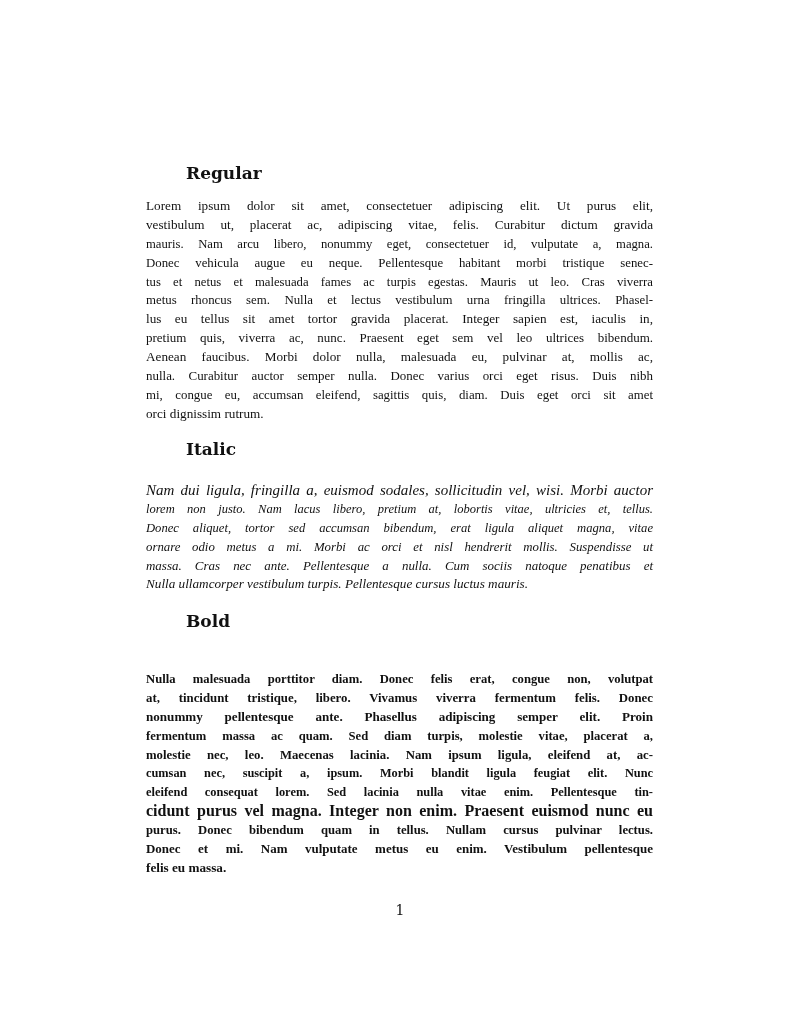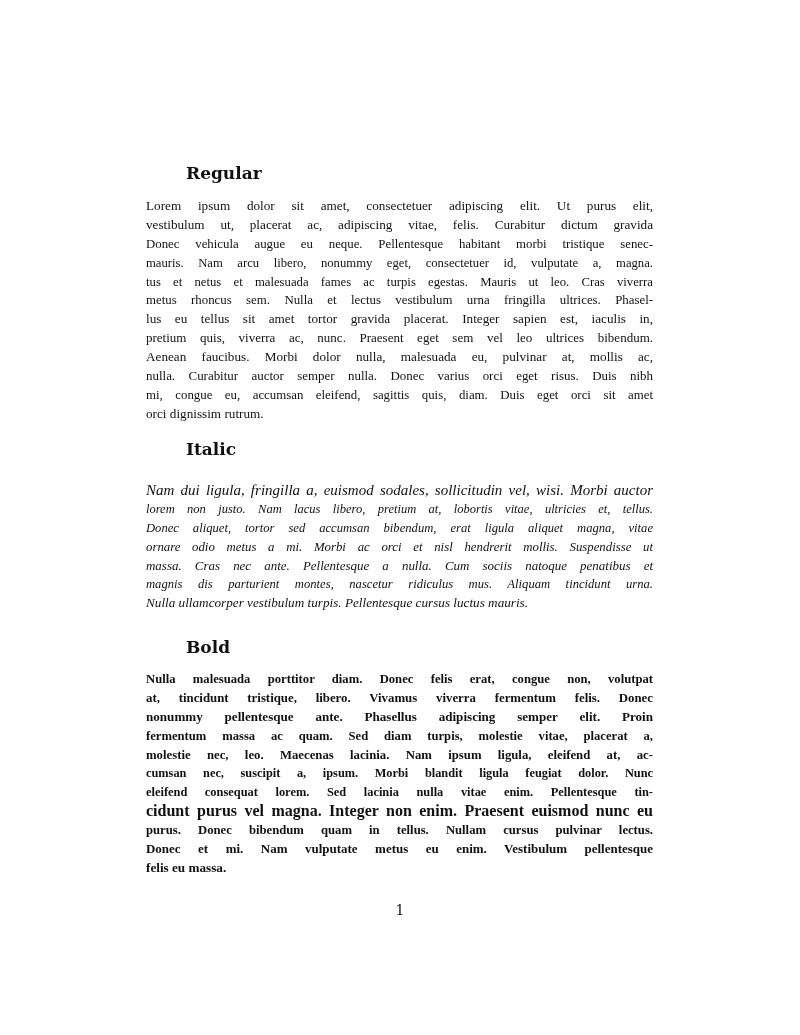--- a/index.html
+++ b/index.html
@@ -25,51 +25,50 @@
   }
 </style>
 </head>
 <body>
 
 <div class="page">
   <div class="heading" style="top:163px;">Regular</div>
   <div class="para regular" style="top:197px;">
       <div class="line">Lorem ipsum dolor sit amet, consectetuer adipiscing elit.  Ut purus elit,</div>
       <div class="line">vestibulum ut, placerat ac, adipiscing vitae, felis.  Curabitur dictum gravida</div>
+      <div class="line" style="font-size: 12.6837px;">mauris. Nam arcu libero, nonummy eget, consectetuer id, vulputate a, magna.</div>
       <div class="line" style="font-size: 12.8303px;">Donec vehicula augue eu neque. Pellentesque habitant morbi tristique senec-</div>
-      <div class="line" style="font-size: 12.6837px;">mauris. Nam arcu libero, nonummy eget, consectetuer id, vulputate a, magna.</div>
       <div class="line" style="font-size: 12.7322px;">tus et netus et malesuada fames ac turpis egestas. Mauris ut leo. Cras viverra</div>
       <div class="line" style="font-size: 12.8551px;">metus rhoncus sem. Nulla et lectus vestibulum urna fringilla ultrices. Phasel-</div>
       <div class="line">lus eu tellus sit amet tortor gravida placerat.  Integer sapien est, iaculis in,</div>
       <div class="line" style="font-size: 13.0057px;">pretium quis, viverra ac, nunc. Praesent eget sem vel leo ultrices bibendum.</div>
       <div class="line">Aenean faucibus.  Morbi dolor nulla, malesuada eu, pulvinar at, mollis ac,</div>
       <div class="line" style="font-size: 12.9551px;">nulla. Curabitur auctor semper nulla. Donec varius orci eget risus. Duis nibh</div>
       <div class="line" style="font-size: 12.8551px;">mi, congue eu, accumsan eleifend, sagittis quis, diam. Duis eget orci sit amet</div>
       <div class="line last">orci dignissim rutrum.</div>
     </div>
 
   <div class="heading" style="top:439px;">Italic</div>
   <div class="para italic" style="top:481px;">
       <div class="line" style="font-size: 15px;">Nam dui ligula, fringilla a, euismod sodales, sollicitudin vel, wisi.  Morbi auctor</div>
       <div class="line" style="font-size: 12.5168px;">lorem non justo.  Nam lacus libero, pretium at, lobortis vitae, ultricies et, tellus.</div>
       <div class="line" style="font-size: 12.6116px;">Donec aliquet, tortor sed accumsan bibendum, erat ligula aliquet magna, vitae</div>
       <div class="line" style="font-size: 12.8056px;">ornare odio metus a mi.  Morbi ac orci et nisl hendrerit mollis.  Suspendisse ut</div>
       <div class="line" style="font-size: 12.9804px;">massa.  Cras nec ante.  Pellentesque a nulla.  Cum sociis natoque penatibus et</div>
-      <div class="line" style="font-size: 12.6356px;">magnis dis parturient montes, nascetur ridiculus mus. Aliquam tincidunt urna.</div>
       <div class="line last">Nulla ullamcorper vestibulum turpis. Pellentesque cursus luctus mauris.</div>
     </div>
 
-  <div class="heading" style="top:637px;">Bold</div>
+  <div class="heading" style="top:611px;">Bold</div>
   <div class="para bold" style="top:670px;">
       <div class="line" style="font-size: 12.6596px;">Nulla malesuada porttitor diam.  Donec felis erat, congue non, volutpat</div>
       <div class="line" style="font-size: 12.8303px;">at, tincidunt tristique, libero.  Vivamus viverra fermentum felis.  Donec</div>
       <div class="line" style="font-size: 13.1081px;">nonummy pellentesque ante.  Phasellus adipiscing semper elit.  Proin</div>
       <div class="line" style="font-size: 12.6356px;">fermentum massa ac quam. Sed diam turpis, molestie vitae, placerat a,</div>
       <div class="line" style="font-size: 12.7566px;">molestie nec, leo.  Maecenas lacinia.  Nam ipsum ligula, eleifend at, ac-</div>
-      <div class="line" style="font-size: 12.3314px;">cumsan nec, suscipit a, ipsum. Morbi blandit ligula feugiat dolor. Nunc</div>
+      <div class="line" style="font-size: 12.3314px;">cumsan nec, suscipit a, ipsum. Morbi blandit ligula feugiat elit. Nunc</div>
       <div class="line" style="font-size: 12.4003px;">eleifend consequat lorem. Sed lacinia nulla vitae enim. Pellentesque tin-</div>
       <div class="line" style="font-size: 16px;">cidunt purus vel magna.  Integer non enim.  Praesent euismod nunc eu</div>
       <div class="line" style="font-size: 12.6837px;">purus. Donec bibendum quam in tellus. Nullam cursus pulvinar lectus.</div>
       <div class="line" style="font-size: 12.9804px;">Donec et mi.  Nam vulputate metus eu enim.  Vestibulum pellentesque</div>
       <div class="line last">felis eu massa.</div>
     </div>
 </div>
 
 <div class="pagenum">1</div>
 

